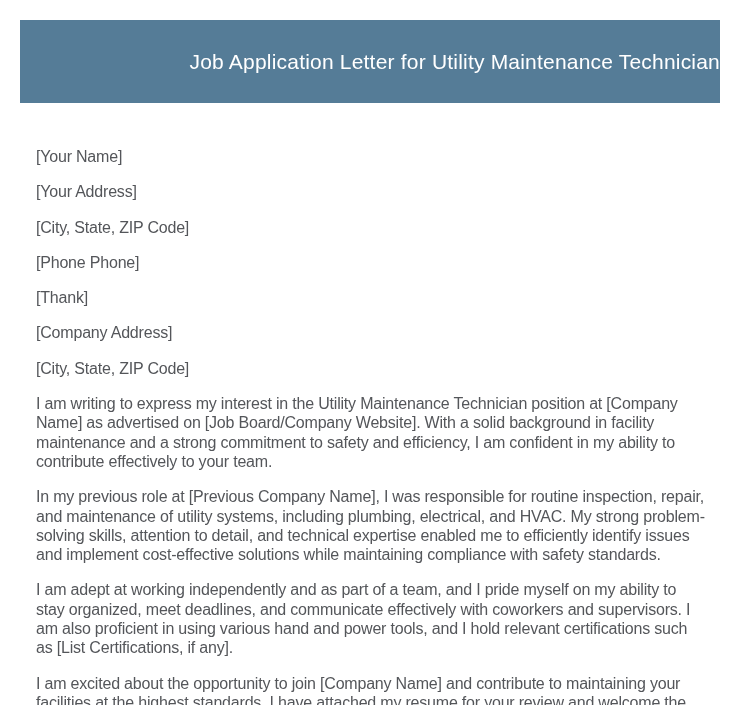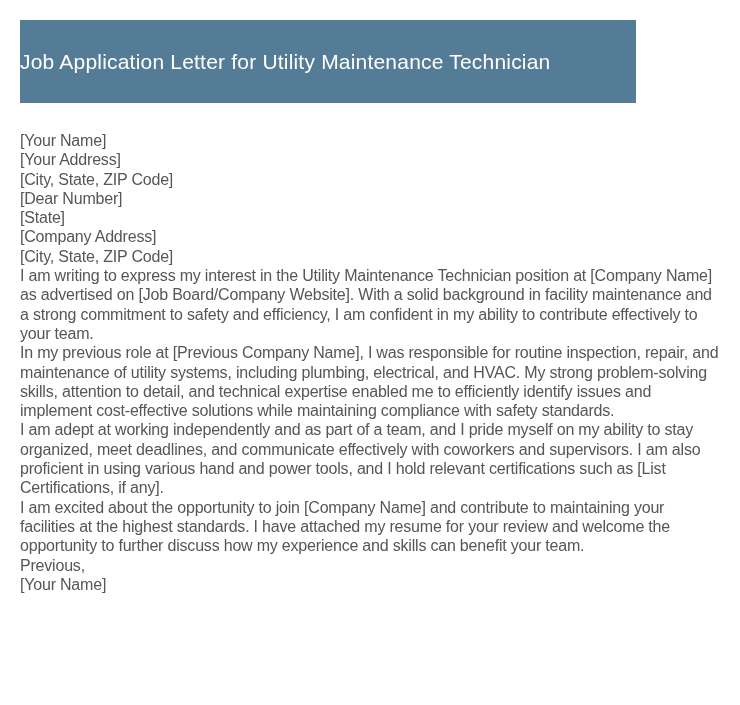--- a/index.html
+++ b/index.html
@@ -12,66 +12,66 @@
     position: relative;
     width: 740px;
     height: 705px;
     background: var(--page-bg, #ffffff);
     overflow: hidden;
   }
   .header-bar {
     position: absolute;
     left: 20px;
     top: 20px;
-    width: 616px;
+    width: 700px;
     height: 83px;
     background: var(--header-bg, #557c97);
     display: flex;
     align-items: center;
-    justify-content: flex-start;
+    justify-content: flex-end;
   }
   .header-title {
     color: var(--header-fg, #ffffff);
     font-size: 21px;
     font-weight: 500;
     letter-spacing: 0.2px;
     text-align: center;
     white-space: nowrap;
   }
   .letter-body {
     position: absolute;
     left: 20px;
     top: 131px;
     width: 702px;
     color: var(--text-color, #54565a);
     font-size: 16px;
     line-height: 19.3px;
     letter-spacing: -0.2px;
   }
   .letter-block {
-    margin: 0;
+    margin: 16px;
     padding: 0;
   }
 </style>
 </head>
 <body>
 
 <div class="page">
 
   <div class="header-bar">
     <div class="header-title">Job Application Letter for Utility Maintenance Technician</div>
   </div>
 
   <div class="letter-body">
 
   <p class="letter-block">[Your Name]</p>
       <p class="letter-block">[Your Address]</p>
       <p class="letter-block">[City, State, ZIP Code]</p>
-      <p class="letter-block">[Dear Number]</p>
-      <p class="letter-block">[State]</p>
+      <p class="letter-block">[Phone Phone]</p>
+      <p class="letter-block">[Thank]</p>
       <p class="letter-block">[Company Address]</p>
       <p class="letter-block">[City, State, ZIP Code]</p>
       <p class="letter-block">I am writing to express my interest in the Utility Maintenance Technician position at [Company Name] as advertised on [Job Board/Company Website]. With a solid background in facility maintenance and a strong commitment to safety and efficiency, I am confident in my ability to contribute effectively to your team.</p>
       <p class="letter-block">In my previous role at [Previous Company Name], I was responsible for routine inspection, repair, and maintenance of utility systems, including plumbing, electrical, and HVAC. My strong problem-solving skills, attention to detail, and technical expertise enabled me to efficiently identify issues and implement cost-effective solutions while maintaining compliance with safety standards.</p>
       <p class="letter-block">I am adept at working independently and as part of a team, and I pride myself on my ability to stay organized, meet deadlines, and communicate effectively with coworkers and supervisors. I am also proficient in using various hand and power tools, and I hold relevant certifications such as [List Certifications, if any].</p>
       <p class="letter-block">I am excited about the opportunity to join [Company Name] and contribute to maintaining your facilities at the highest standards. I have attached my resume for your review and welcome the opportunity to further discuss how my experience and skills can benefit your team.</p>
       <p class="letter-block">Previous,</p>
       <p class="letter-block">[Your Name]</p>
     </div>
 

